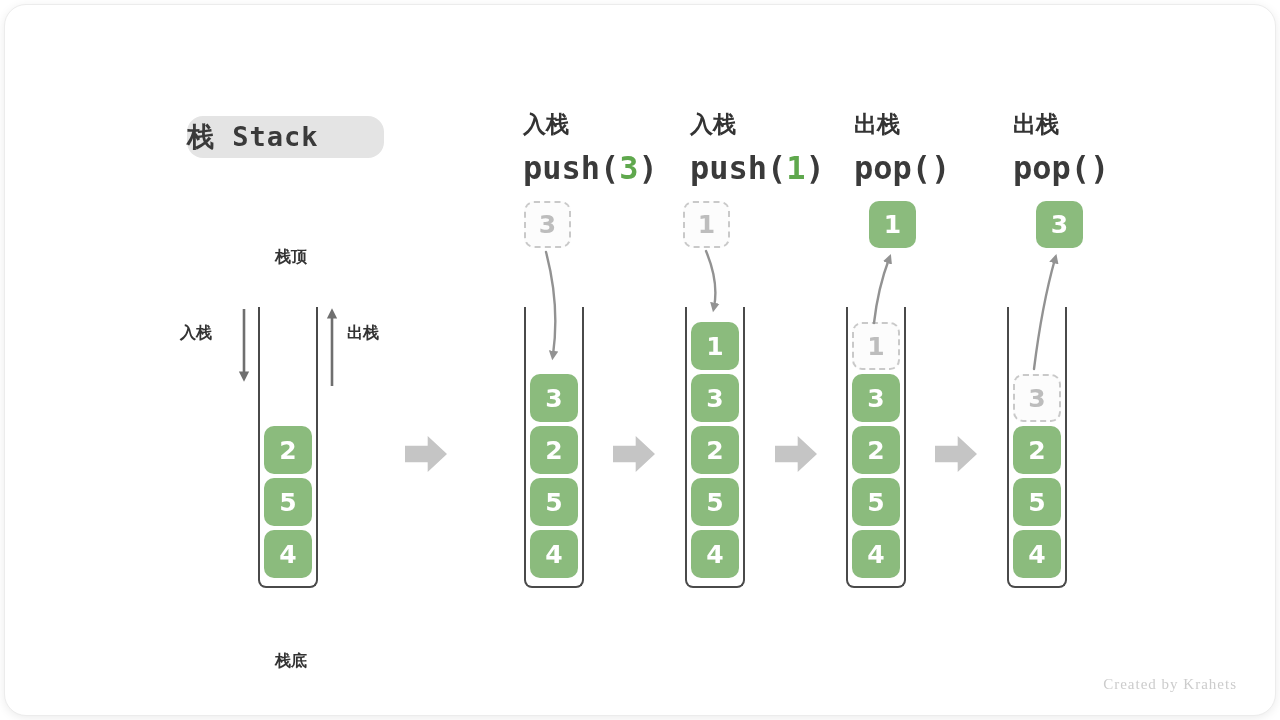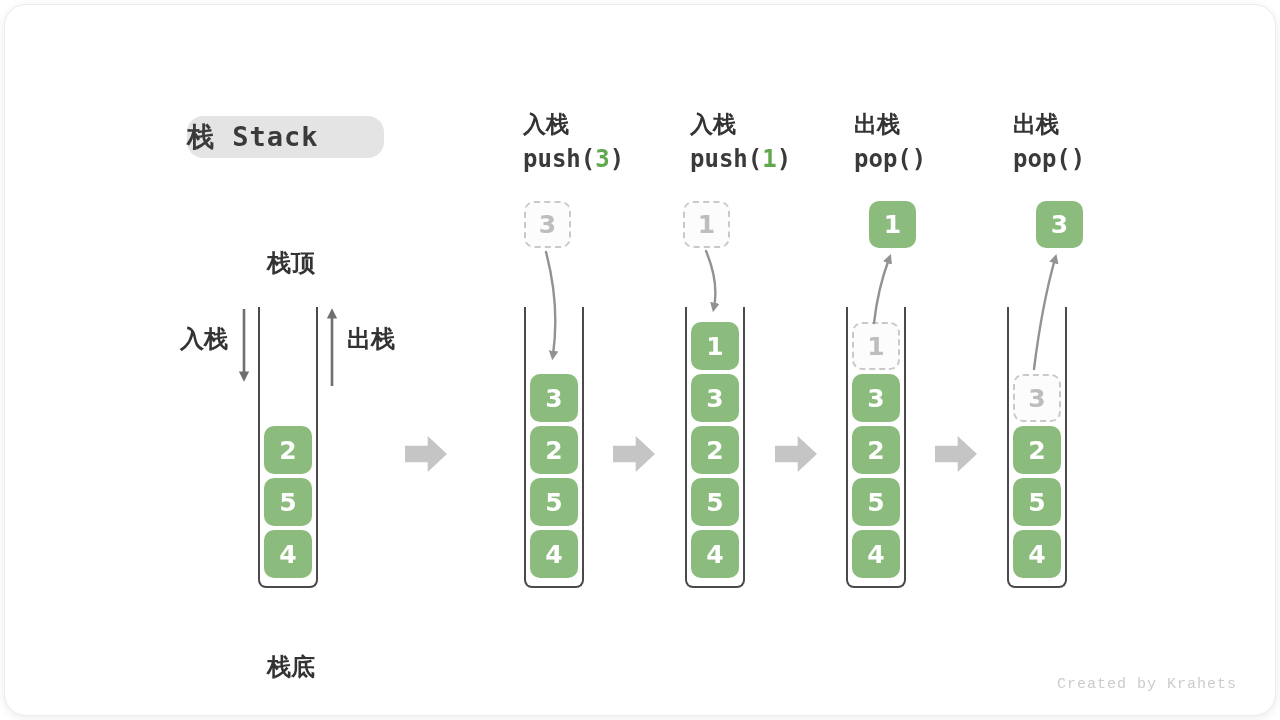--- a/index.html
+++ b/index.html
@@ -14,42 +14,42 @@
   .card{position:absolute;left:4px;top:4px;width:1272px;height:712px;
     background:#fff;border:1px solid #ececec;border-radius:22px;
     box-shadow:0 2px 10px rgba(0,0,0,.08)}
   .title-box{position:absolute;left:182px;top:111px;width:197px;height:42px;
     background:var(--title-bg);border-radius:16px;display:flex;align-items:center;justify-content:flex-start}
   .title-box span{font-family:"DejaVu Sans Mono","Liberation Mono",monospace;
     font-size:27px;font-weight:700;color:var(--text-dark);letter-spacing:1px}
   .op-label{position:absolute;top:104px}
   .op-zh{font-size:23px;font-weight:700;color:#333;line-height:30px}
   .op-code{font-family:"DejaVu Sans Mono","Liberation Mono",monospace;
-    font-size:24px;font-weight:700;color:var(--text-dark);line-height:34px;margin-top:3px}
+    font-size:32px;font-weight:700;color:var(--text-dark);line-height:34px;margin-top:12px}
   .op-code .code-green{color:var(--code-green)}
-  .zh-label{position:absolute;font-size:24px;font-weight:700;color:#333}
+  .zh-label{position:absolute;font-size:16px;font-weight:700;color:#333}
   .centered{width:84px;text-align:center}
   .stack{position:absolute;top:302px;width:60px;height:281px;
     border-left:2px solid var(--wall-gray);border-right:2px solid var(--wall-gray);
     border-bottom:2px solid var(--wall-gray);border-radius:0 0 8px 8px;
     display:flex;flex-direction:column;justify-content:flex-end;align-items:center;
     gap:4px;padding-bottom:8px}
   .el{width:48px;height:48px;flex:0 0 48px;border-radius:10px;background:var(--element-green);
     color:#fff;font-size:25px;font-weight:700;display:flex;align-items:center;justify-content:center}
   .el.ghost,.float-box.ghost{background:#fcfcfc;border:2px dashed var(--ghost-border);
     color:var(--ghost-text)}
   .float-box{position:absolute;top:196px;width:47px;height:47px;border-radius:10px;
     background:var(--element-green);color:#fff;font-size:25px;font-weight:700;
     display:flex;align-items:center;justify-content:center}
   .arrow-overlay{position:absolute;left:0;top:0;width:1280px;height:720px;pointer-events:none}
   .arrow-overlay path.curve{fill:none;stroke:var(--arrow-gray);stroke-width:2.4;stroke-linecap:round}
   .arrow-overlay path.straight{fill:none;stroke:var(--arrow-dark);stroke-width:2.6;stroke-linecap:butt}
   .block-arrow{position:absolute;top:431px;width:42px;height:36px;background:var(--step-arrow-gray);
     clip-path:polygon(0 27%,54% 27%,54% 0%,100% 50%,54% 100%,54% 73%,0 73%)}
-  .credit{position:absolute;right:38px;bottom:22px;font-family:Liberation Mono, monospace;
+  .credit{position:absolute;right:38px;bottom:22px;font-family:Liberation Serif, serif;
     font-size:15px;color:var(--credit-gray);letter-spacing:1px}
 </style>
 </head>
 <body>
 
 <div class="card">
 
   <div class="title-box">
     <span>栈 Stack</span>
   </div>

